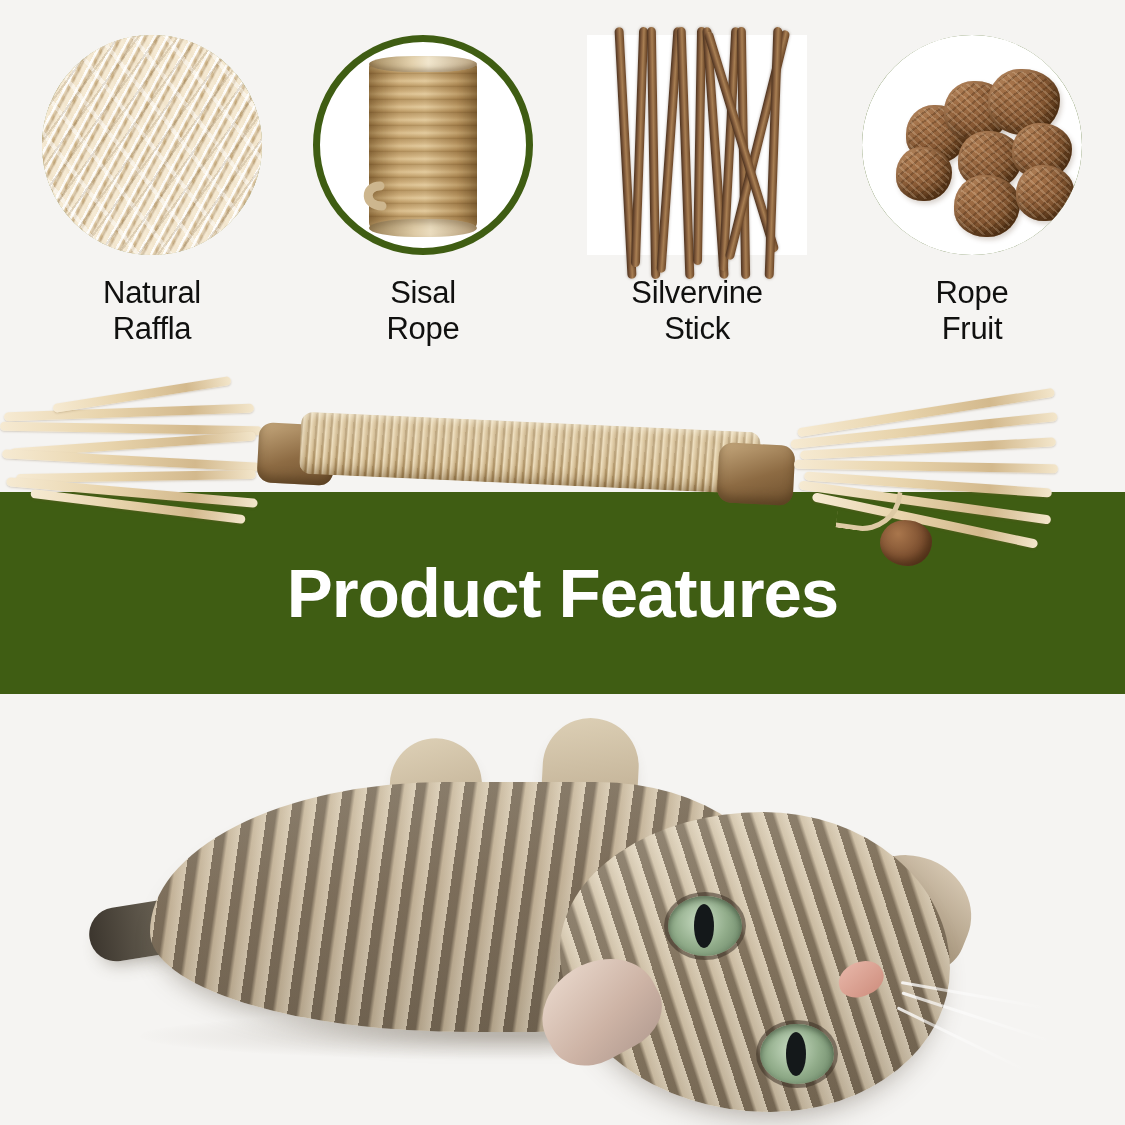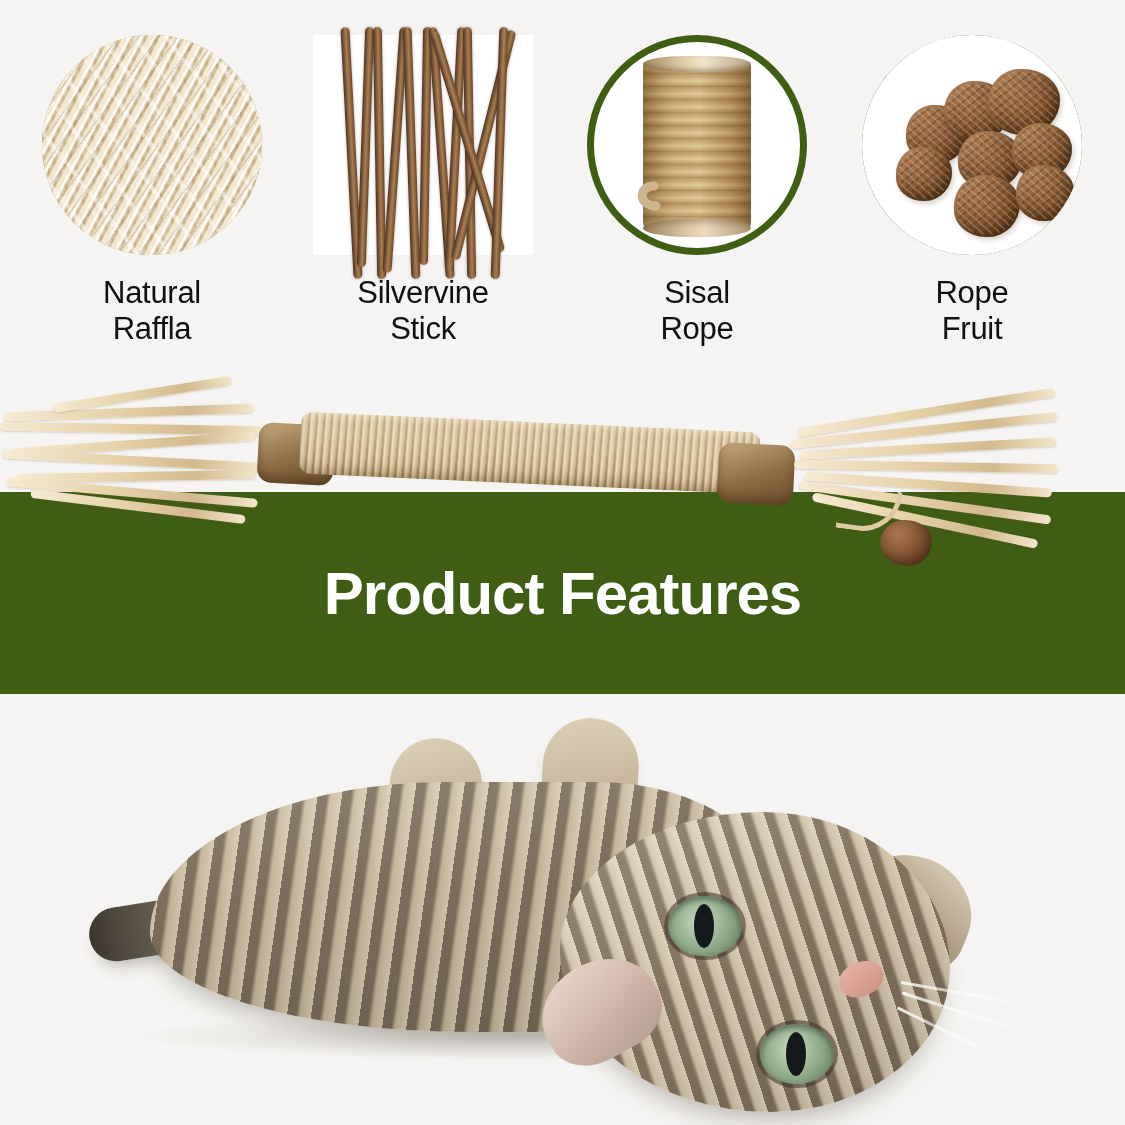--- a/index.html
+++ b/index.html
@@ -132,21 +132,21 @@
   
   .hero { position:absolute; left:0; top:360px; width:1125px; height:340px; }
 
   .greenband{
     position:absolute; left:0; top:132px; width:1125px; height:202px;
     background:#3f5d13;
   }
   .band-title{
     position:absolute; left:0; top:132px; width:1125px; height:202px;
     display:flex; align-items:center; justify-content:center;
-    font-size:60px;
+    font-size:69px;
     font-weight:bold;
     color:#ffffff;
     letter-spacing:-1px;
     z-index:4;
     text-shadow:0 1px 0 rgba(0,0,0,.06);
   }
 
   .toy{
     position:absolute; left:0; top:0; width:1125px; height:230px; z-index:3;
   }
@@ -291,20 +291,33 @@
   <div class="ingredients">
 
     <div class="ing">
       <div class="circle">
         <div class="clipwrap">
             <div class="tex-raffia"></div>
           </div>
       </div>
       <div class="ing-label">Natural
 Raffla</div>
+    </div>
+
+    <div class="ing">
+      <div class="circle">
+        <div class="clipwrap">
+          <div class="rope-spool"></div>
+          <svg class="rope-tail" viewBox="0 0 130 170">
+            <path d="M22 126 C6 126 6 146 24 146" stroke="#cdb68e" stroke-width="9" fill="none" stroke-linecap="round"></path>
+          </svg>
+        </div>
+      </div>
+      <div class="ing-label">Sisal
+Rope</div>
     </div>
 
     <div class="ing">
       <div class="circle overflow">
         <div class="clipwrap">
           <div class="sticks">
             <div class="stick" style="left:34px;  transform:rotate(-3deg);"></div>
             <div class="stick" style="left:48px;  transform:rotate(2deg);  height:240px;"></div>
             <div class="stick" style="left:62px;  transform:rotate(-1deg);"></div>
             <div class="stick" style="left:78px;  transform:rotate(4deg);  height:246px;"></div>
@@ -319,33 +332,20 @@
           </div>
         </div>
       </div>
       <div class="ing-label">Silvervine
 Stick</div>
     </div>
 
     <div class="ing">
       <div class="circle">
         <div class="clipwrap">
-          <div class="rope-spool"></div>
-          <svg class="rope-tail" viewBox="0 0 130 170">
-            <path d="M22 126 C6 126 6 146 24 146" stroke="#cdb68e" stroke-width="9" fill="none" stroke-linecap="round"></path>
-          </svg>
-        </div>
-      </div>
-      <div class="ing-label">Sisal
-Rope</div>
-    </div>
-
-    <div class="ing">
-      <div class="circle">
-        <div class="clipwrap">
           <div class="galls">
             <div class="gall" style="left:44px;  top:70px;  width:62px; height:58px;"></div>
             <div class="gall" style="left:34px;  top:112px; width:56px; height:54px;"></div>
             <div class="gall" style="left:82px;  top:46px;  width:66px; height:60px;"></div>
             <div class="gall" style="left:126px; top:34px;  width:72px; height:66px;"></div>
             <div class="gall" style="left:96px;  top:96px;  width:64px; height:58px;"></div>
             <div class="gall" style="left:150px; top:88px;  width:60px; height:56px;"></div>
             <div class="gall" style="left:92px;  top:140px; width:66px; height:62px;"></div>
             <div class="gall" style="left:154px; top:130px; width:58px; height:56px;"></div>
           </div>

